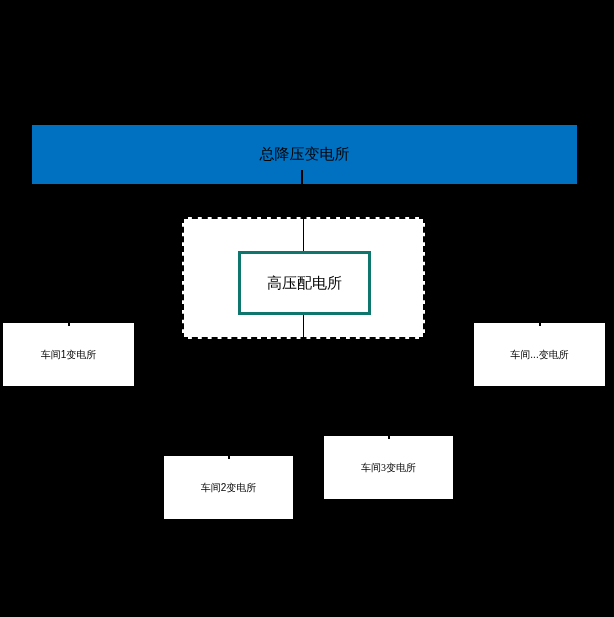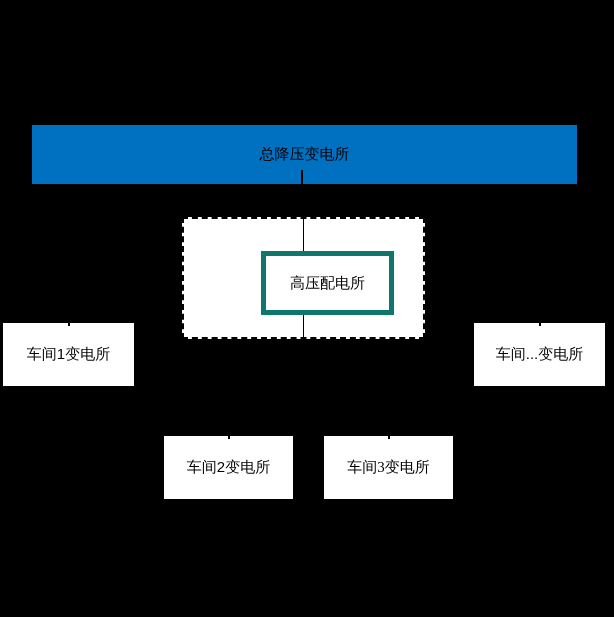--- a/index.html
+++ b/index.html
@@ -50,53 +50,52 @@
     left: 119px; top: 0;
     width: 1px; height: 100%;
     background: #000000;
     z-index: 1;
   }
   .dashed-area .inner-box {
     position: absolute;
     left: 54px; top: 32px;
     width: 133px; height: 64px;
     background: #ffffff;
-    border: 5px solid #0f766e;
+    border: 3px solid #0f766e;
     box-sizing: border-box;
     display: flex;
     align-items: center;
     justify-content: center;
     font-size: 15px;
     z-index: 2;
-    margin-left: 23px;
   }
 
   
   .ws-box {
     background: #ffffff;
     border: 1px solid #000000;
     box-sizing: border-box;
     display: flex;
     align-items: center;
     justify-content: center;
-    font-size: 15px;
+    font-size: 10px;
     color: #000000;
   }
   .ws-box .stub {
     position: absolute;
     left: 50%;
     top: -1px;
     width: 2px;
     height: 4px;
     margin-left: -1px;
     background: #000000;
   }
   #ws1 { left: 2px;   top: 322px; width: 133px; height: 65px; }
   #wsE { left: 473px; top: 322px; width: 133px; height: 65px; text-align: center; }
-  #ws2 { left: 163px; top: 435px; width: 131px; height: 65px; text-align: center; }
+  #ws2 { left: 163px; top: 455px; width: 131px; height: 65px; text-align: center; }
   #ws3 { left: 323px; top: 435px; width: 131px; height: 65px; font-family: Liberation Serif, serif; }
 </style>
 </head>
 <body>
 
 <div id="stage">
 
   <div class="abs title-bar">
     <span>总降压变电所</span>
   </div>

